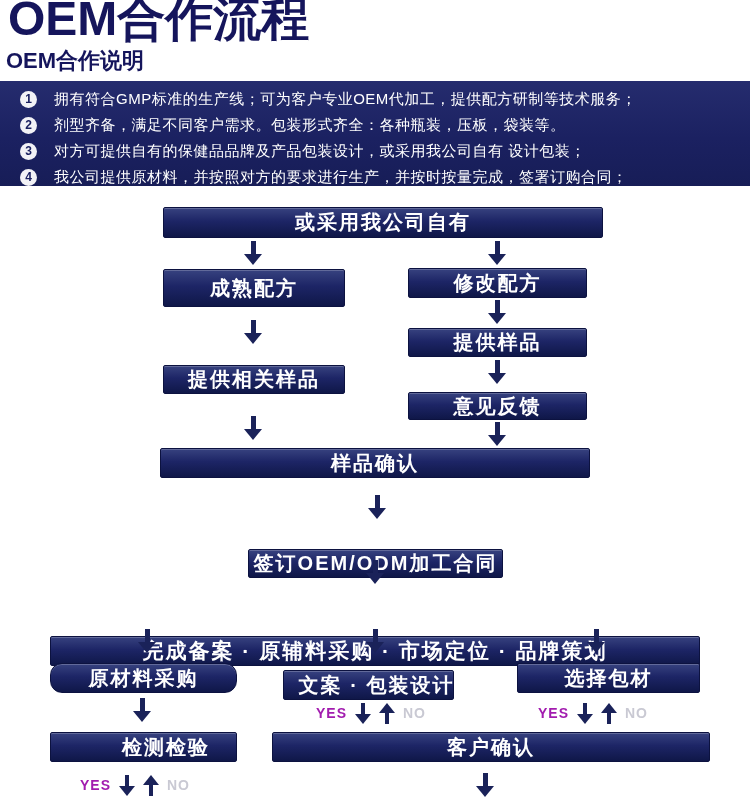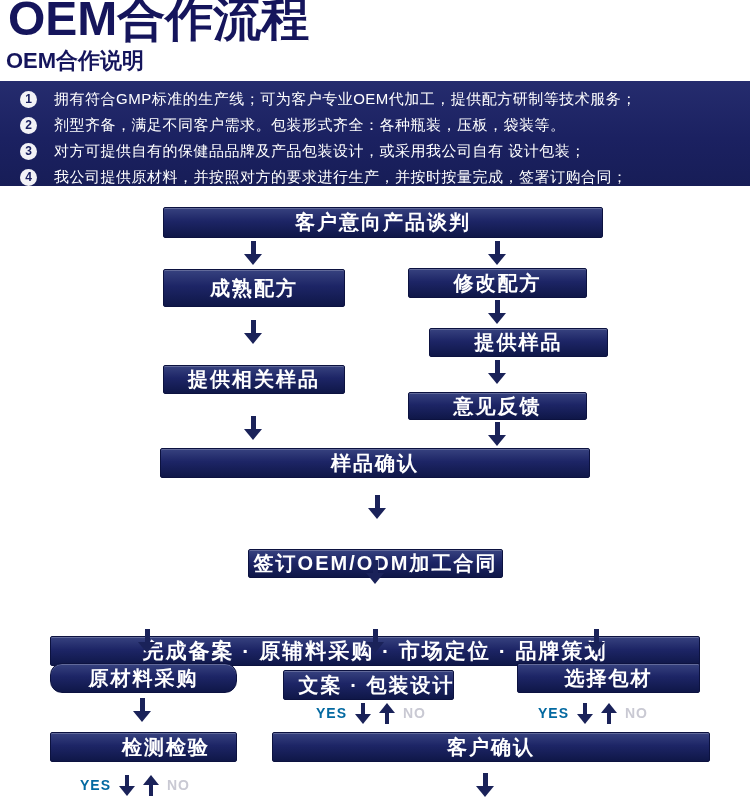--- a/index.html
+++ b/index.html
@@ -46,21 +46,21 @@
   .arr-inline .head-down{width:0;height:0;margin:0 auto;
     border-left:8px solid transparent;border-right:8px solid transparent;
     border-top:10px solid #1a2259;}
   .arr-inline .head-up{width:0;height:0;margin:0 auto;
     border-left:8px solid transparent;border-right:8px solid transparent;
     border-bottom:10px solid #1a2259;}
   .yesno{
     position:absolute;display:flex;align-items:center;gap:8px;height:26px;
     transform:translateX(-50%);
   }
-  .yes-label{font-size:14px;font-weight:bold;color:#0369a1;letter-spacing:1px;}
+  .yes-label{font-size:14px;font-weight:bold;color:#a21caf;letter-spacing:1px;}
   .no-label{font-size:14px;font-weight:bold;color:#c9c9d3;letter-spacing:1px;}
 </style>
 </head>
 <body>
 
 <div class="page">
 
   <div class="title">OEM合作流程</div>
   <div class="subtitle">OEM合作说明</div>
 
@@ -76,21 +76,21 @@
     <div class="note-row">
       <span class="num-circle">3</span>
       <span class="note-text">对方可提供自有的保健品品牌及产品包装设计，或采用我公司自有 设计包装；</span>
     </div>
     <div class="note-row">
       <span class="num-circle">4</span>
       <span class="note-text">我公司提供原材料，并按照对方的要求进行生产，并按时按量完成，签署订购合同；</span>
     </div>
   </div>
 
-  <div class="node" style="left:163px;top:207px;width:440px;height:31px;">客户意向产品谈判</div>
+  <div class="node" style="left:163px;top:207px;width:440px;height:31px;">或采用我公司自有</div>
 
   <div class="arr" style="left:244px;top:241px;">
       <div class="stem"></div>
       <div class="head"></div>
     </div>
   <div class="arr" style="left:488px;top:241px;">
       <div class="stem"></div>
       <div class="head"></div>
     </div>
 
@@ -99,21 +99,21 @@
 
   <div class="arr" style="left:488px;top:300px;">
       <div class="stem"></div>
       <div class="head"></div>
     </div>
   <div class="arr" style="left:244px;top:320px;">
       <div class="stem"></div>
       <div class="head"></div>
     </div>
 
-  <div class="node" style="left:429px;top:328px;width:179px;height:29px;">提供样品</div>
+  <div class="node" style="left:408px;top:328px;width:179px;height:29px;">提供样品</div>
   <div class="arr" style="left:488px;top:360px;">
       <div class="stem"></div>
       <div class="head"></div>
     </div>
 
   <div class="node" style="left:163px;top:365px;width:182px;height:29px;">提供相关样品</div>
   <div class="node" style="left:408px;top:392px;width:179px;height:28px;">意见反馈</div>
 
   <div class="arr" style="left:244px;top:416px;">
       <div class="stem"></div>

